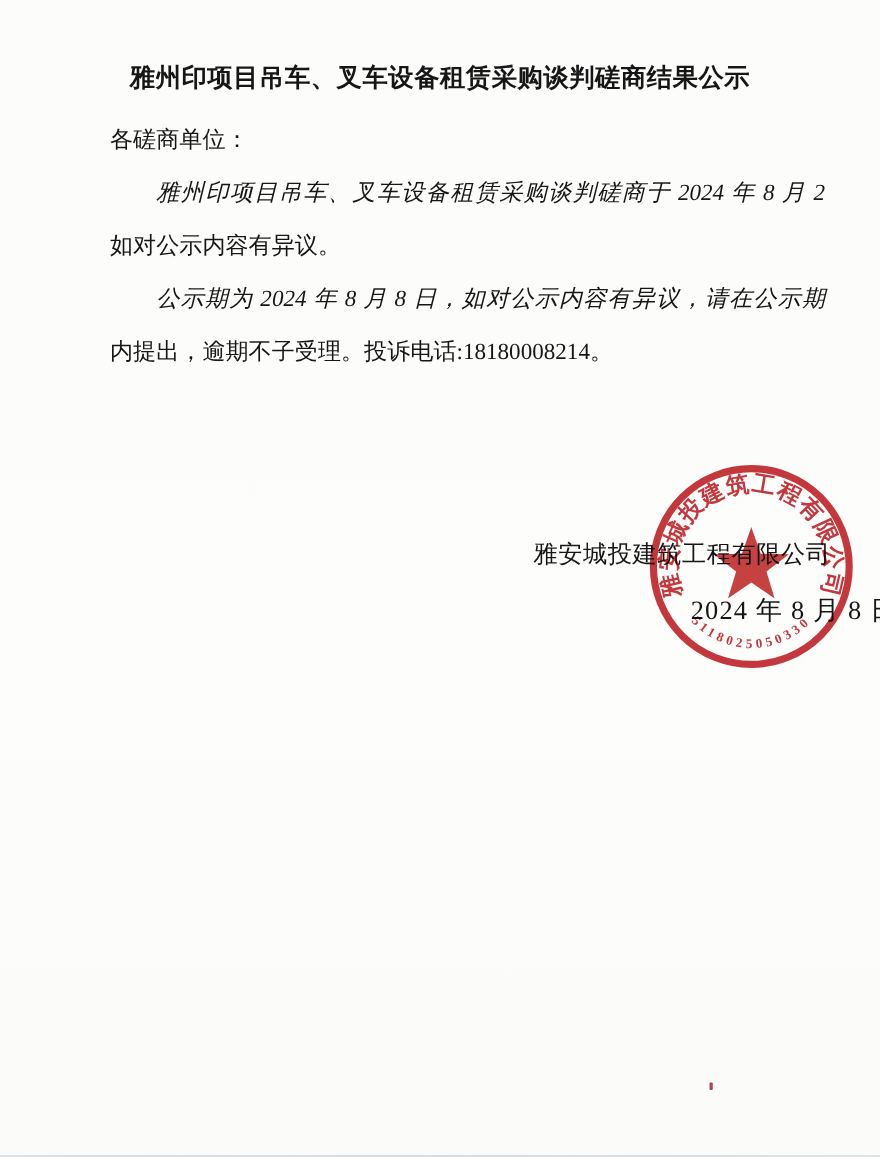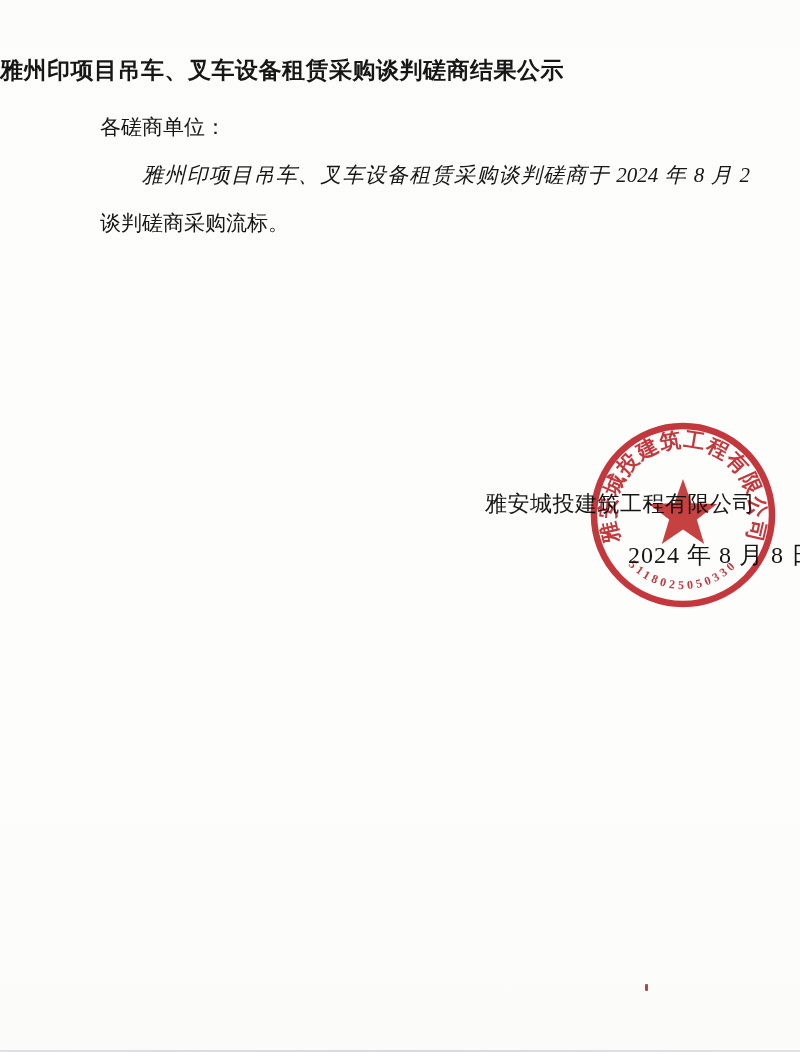--- a/index.html
+++ b/index.html
@@ -7,20 +7,21 @@
     position:relative;
     width:800px; height:1052px;
     margin:0 auto;
     background:linear-gradient(180deg,#fcfcfb 0%, #fdfdfc 60%, #fbfbfa 100%);
     font-family:"Liberation Serif","DejaVu Serif",serif;
     color:#161616;
     overflow:hidden;
   }
   .title {
     position:absolute; top:56px; left:0; width:800px;
+    text-align:center;
     font-size:23px; font-weight:bold; letter-spacing:0.5px;
     line-height:30px;
   }
   .body-text {
     position:absolute; top:103px; left:100px; width:650px;
     font-size:21px; line-height:48px;
   }
   .line { height:48px; }
   .line.indent { text-indent:42px;font-style:italic; }
   .line.just { text-align:justify; text-align-last:justify; }
@@ -54,21 +55,23 @@
 </head>
 <body>
 
 <div class="page">
 
   <div class="title">雅州印项目吊车、叉车设备租赁采购谈判磋商结果公示</div>
 
   <div class="body-text">
     <div class="line">各磋商单位：</div>
     <div class="line indent just">雅州印项目吊车、叉车设备租赁采购谈判磋商于 2024 年 8 月 2</div>
-    <div class="line">谈判磋商采购流标。</div>
+    <div class="line">如对公示内容有异议。</div>
+    <div class="line indent just">公示期为 2024 年 8 月 8 日，如对公示内容有异议，请在公示期</div>
+    <div class="line">内提出，逾期不子受理。投诉电话:18180008214。</div>
   </div>
 
   <div class="sig-company">雅安城投建筑工程有限公司</div>
   <div class="sig-date">2024 年 8 月 8 日</div>
 
   <svg class="seal" viewBox="0 0 190 190" width="190" height="190" xmlns="http://www.w3.org/2000/svg">
     <defs>
       <path id="arcTop" d="M 33.4 123.7 A 68 68 0 1 1 156.6 123.7" fill="none"></path>
       <path id="arcBottom" d="M 38.3 142.6 A 74 74 0 0 0 151.7 142.6" fill="none"></path>
     </defs>

